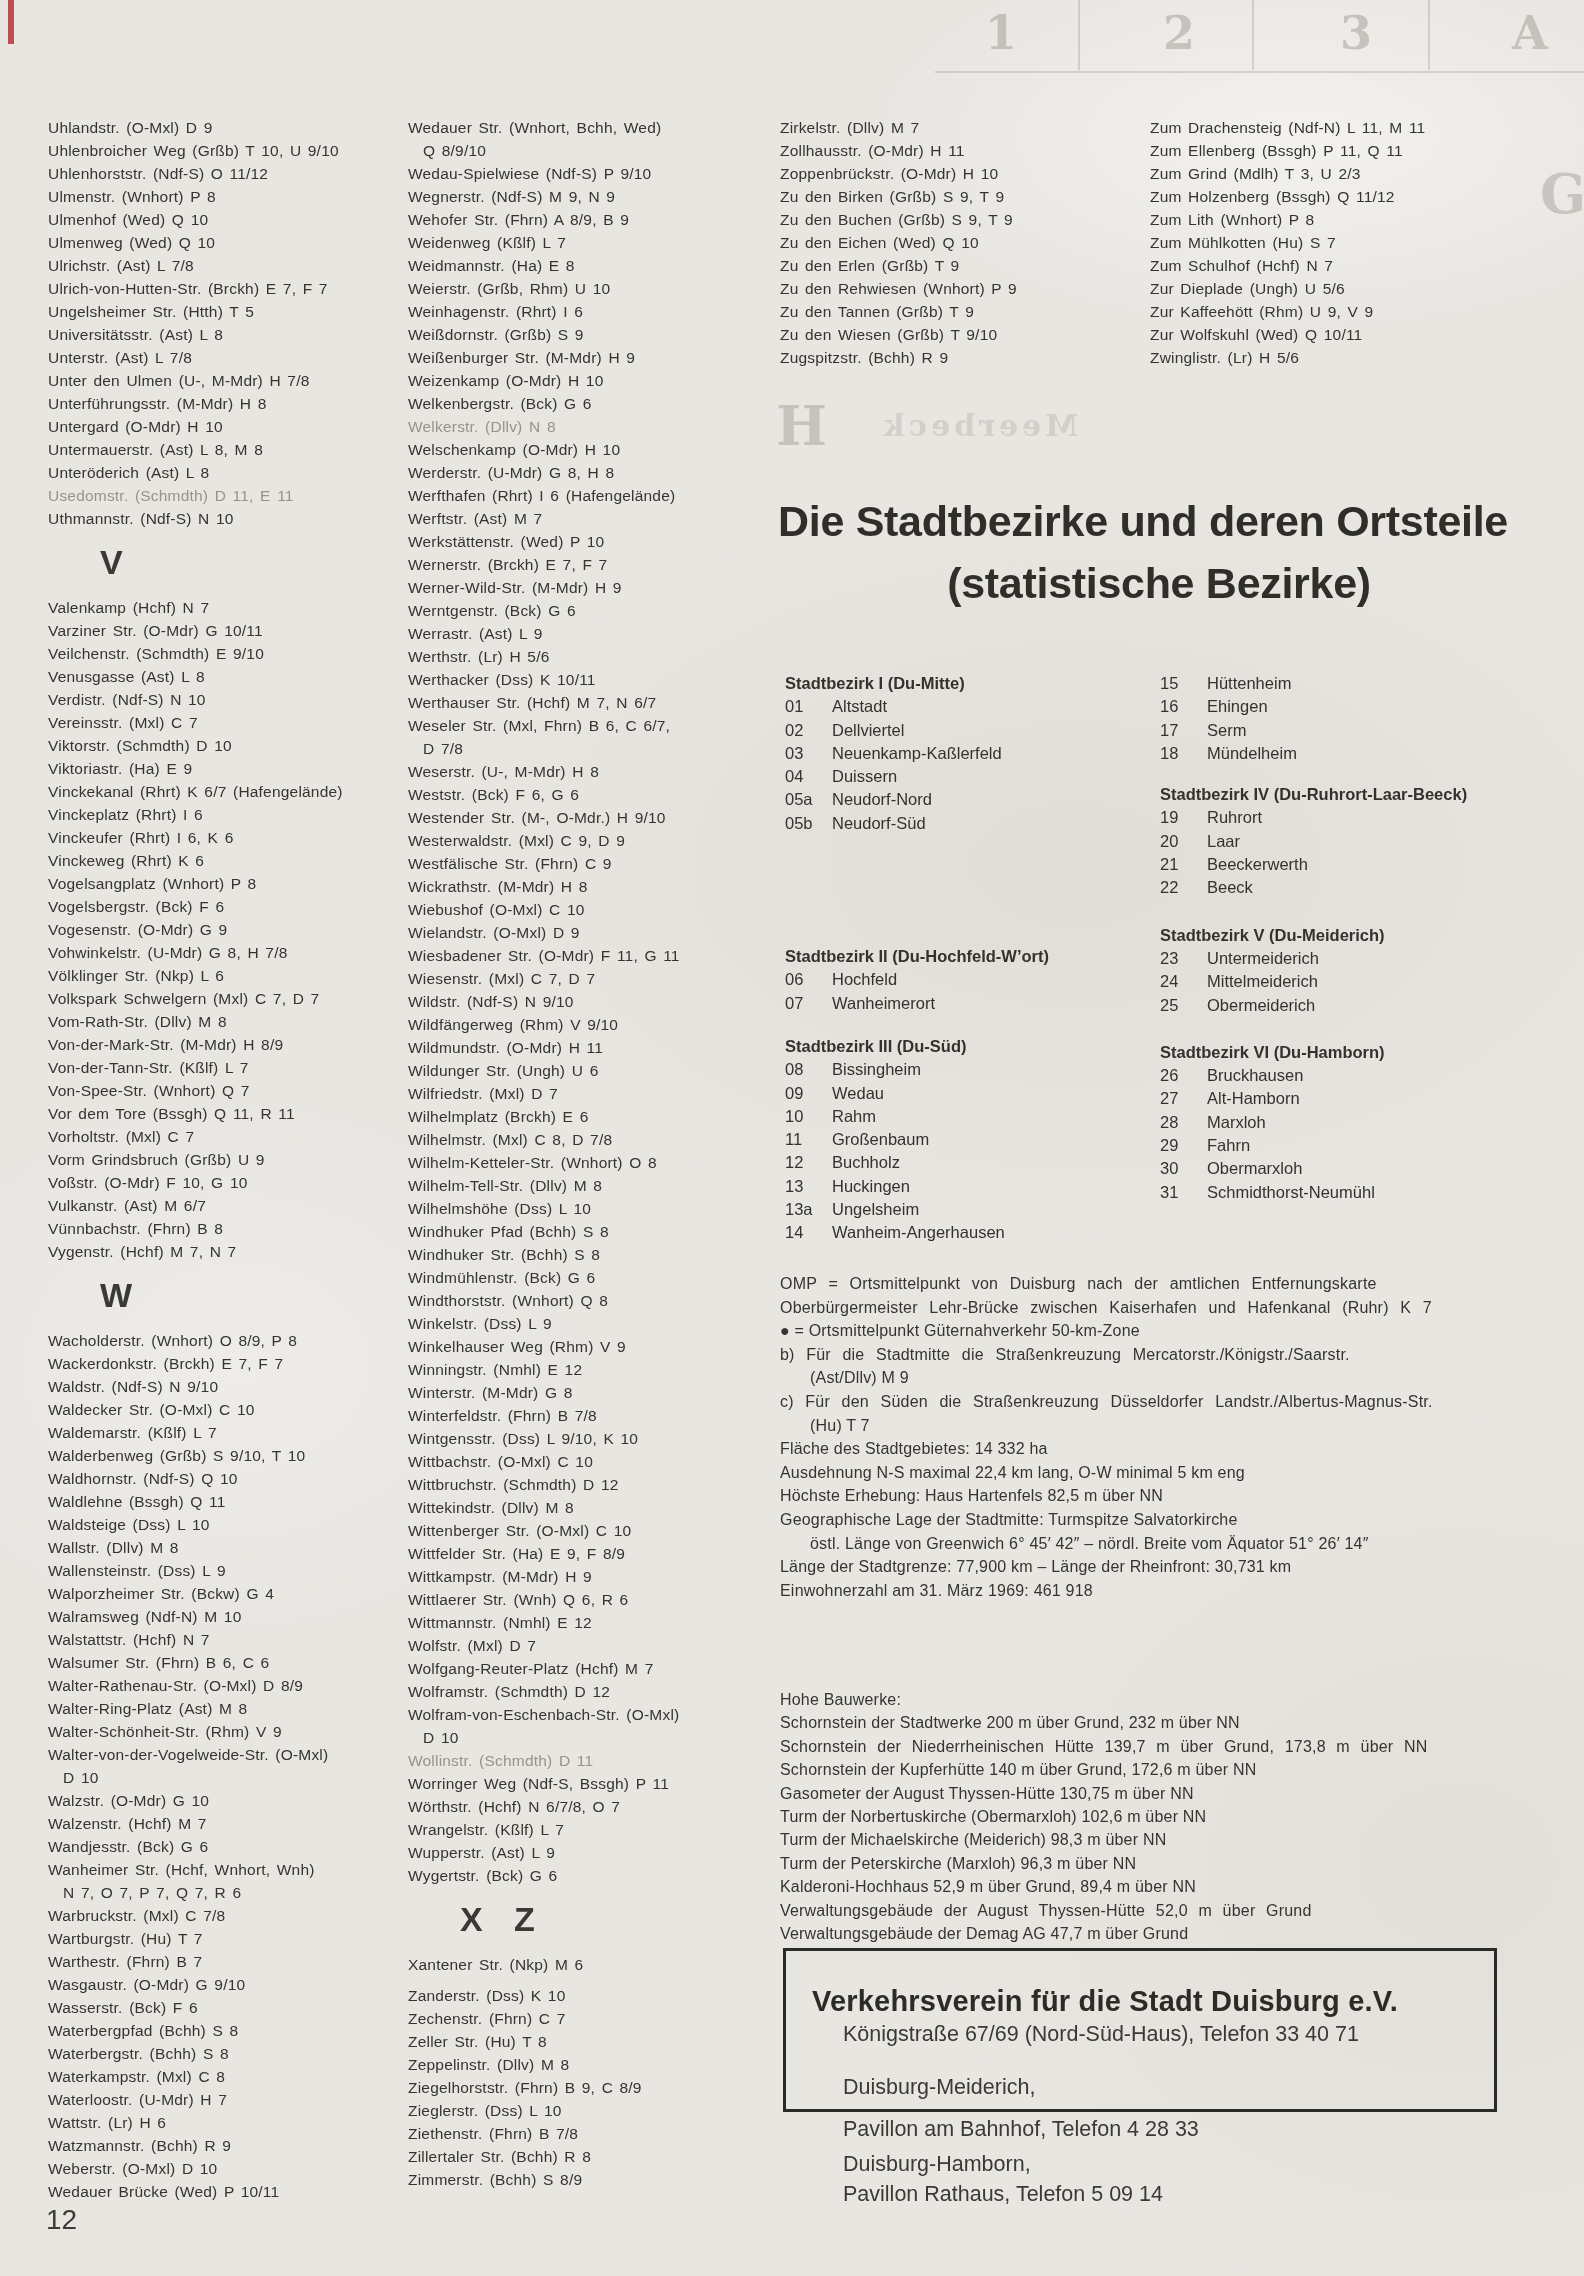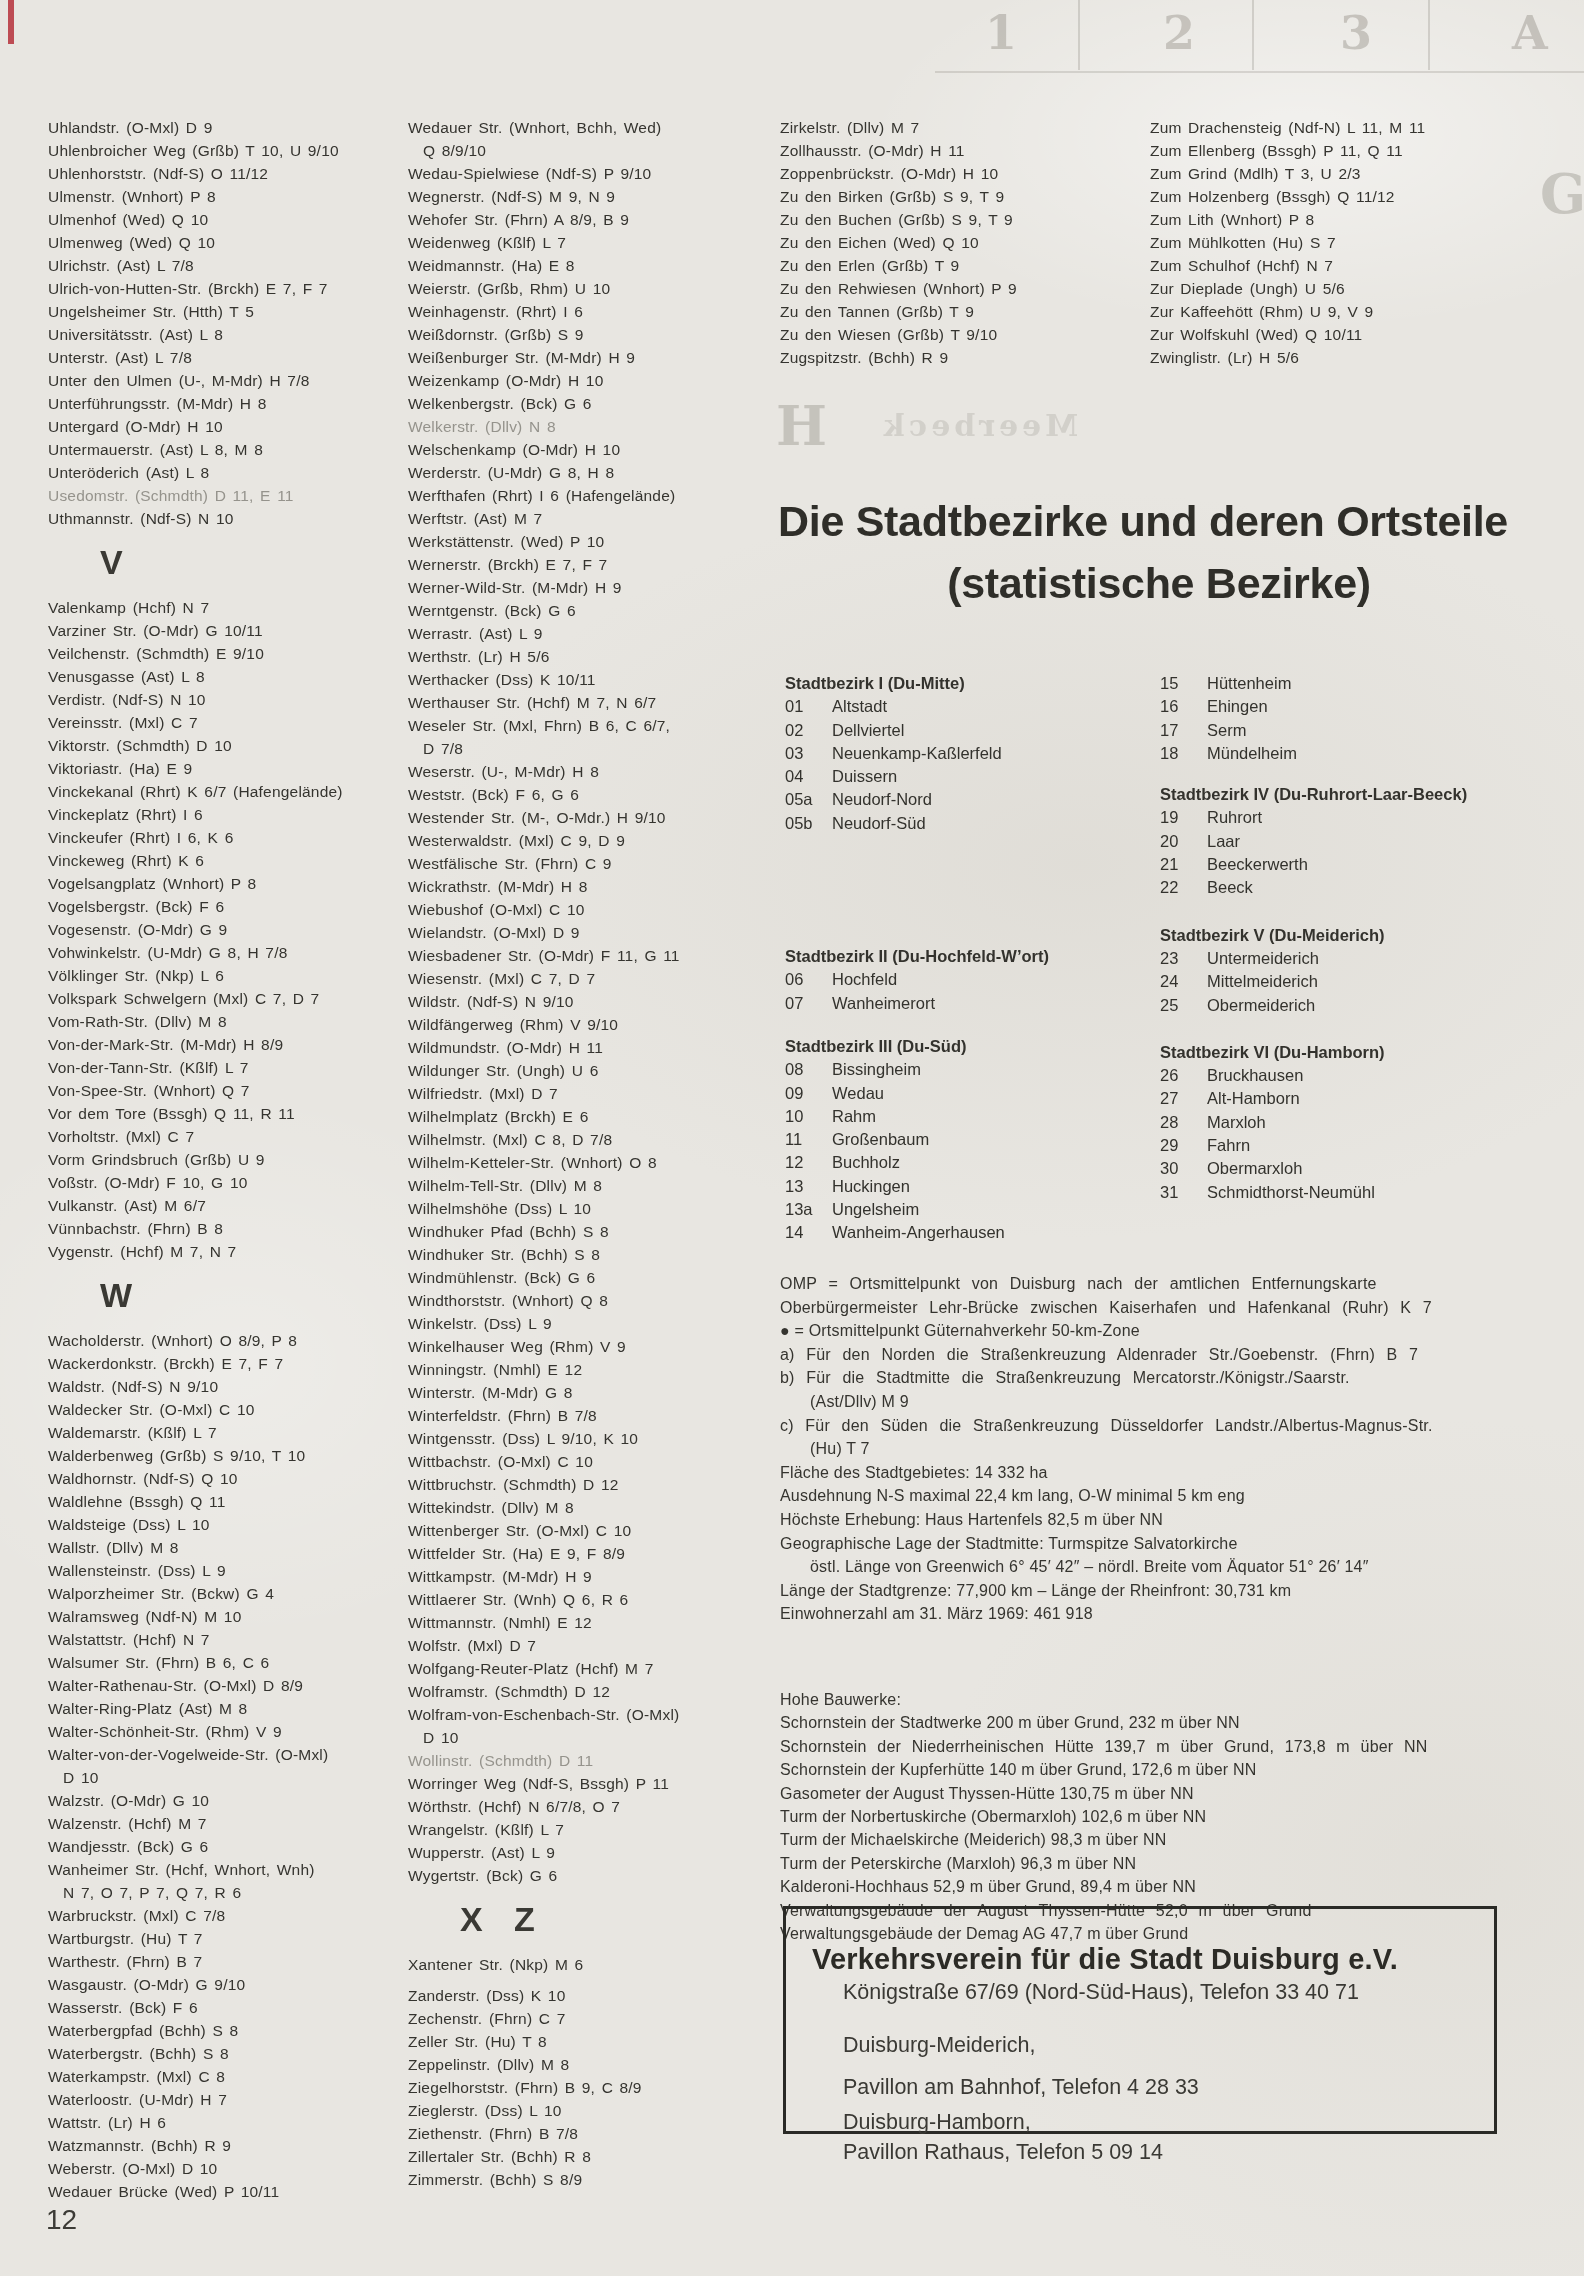--- a/index.html
+++ b/index.html
@@ -47,21 +47,21 @@
   .d-right .d-block:nth-child(4){margin-top:24px;}
   
   .info{position:absolute;left:780px;top:1272px;width:784px;font-size:16px;line-height:23.6px;}
   .info-line{white-space:nowrap;letter-spacing:0.2px;}
   .info-line.indent{padding-left:30px;}
   .info-line.wide{word-spacing:7px;}
   
   .bauwerke{position:absolute;left:780px;top:1688px;width:784px;font-size:16px;line-height:23.4px;}
   .bauwerke .info-line.wide{word-spacing:6px;}
   
-  .vbox{position:absolute;left:783px;top:1906px;width:714px;height:228px;
+  .vbox{position:absolute;left:783px;top:1948px;width:714px;height:164px;
     border:3px solid #2a2a26;box-sizing:border-box;}
   .vb-title{margin:32px 0 0 26px;font-size:29px;line-height:36px;font-weight:bold;color:#2c2b26;letter-spacing:0.2px;white-space:nowrap;}
   .vb-lines{margin-left:57px;font-size:21.5px;line-height:25px;color:#3a3934;}
   .vb-lines .vb-line{white-space:nowrap;}
   .vb-lines .vb-line:nth-child(1){margin-top:3px;}
   .vb-lines .vb-line:nth-child(2){margin-top:28px;}
   .vb-lines .vb-line:nth-child(3){margin-top:17px;}
   .vb-lines .vb-line:nth-child(4){margin-top:10px;}
   .vb-lines .vb-line:nth-child(5){margin-top:5px;}
   
@@ -465,21 +465,20 @@
           <span class="d-no">31</span>
           <span class="d-name">Schmidthorst-Neumühl</span>
         </div>
       </div>
     </div>
 
   <div class="info">
       <div class="info-line wide">OMP = Ortsmittelpunkt von Duisburg nach der amtlichen Entfernungskarte</div>
       <div class="info-line wide">Oberbürgermeister Lehr-Brücke zwischen Kaiserhafen und Hafenkanal (Ruhr) K 7</div>
       <div class="info-line">● = Ortsmittelpunkt Güternahverkehr 50-km-Zone</div>
-      <div class="info-line wide">a) Für den Norden die Straßenkreuzung Aldenrader Str./Goebenstr. (Fhrn) B 7</div>
       <div class="info-line wide">b) Für die Stadtmitte die Straßenkreuzung Mercatorstr./Königstr./Saarstr.</div>
       <div class="info-line indent">(Ast/Dllv) M 9</div>
       <div class="info-line wide">c) Für den Süden die Straßenkreuzung Düsseldorfer Landstr./Albertus-Magnus-Str.</div>
       <div class="info-line indent">(Hu) T 7</div>
       <div class="info-line">Fläche des Stadtgebietes: 14 332 ha</div>
       <div class="info-line">Ausdehnung N-S maximal 22,4 km lang, O-W minimal 5 km eng</div>
       <div class="info-line">Höchste Erhebung: Haus Hartenfels 82,5 m über NN</div>
       <div class="info-line">Geographische Lage der Stadtmitte: Turmspitze Salvatorkirche</div>
       <div class="info-line indent">östl. Länge von Greenwich 6° 45′ 42″ – nördl. Breite vom Äquator 51° 26′ 14″</div>
       <div class="info-line">Länge der Stadtgrenze: 77,900 km – Länge der Rheinfront: 30,731 km</div>

